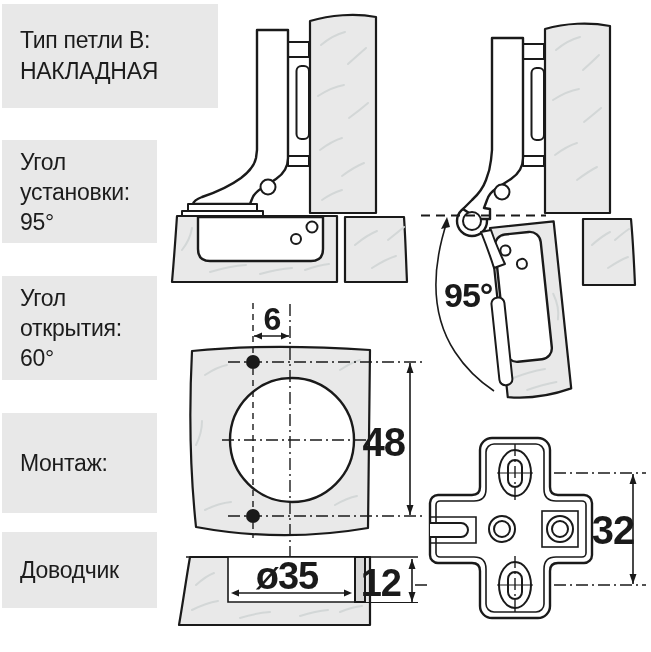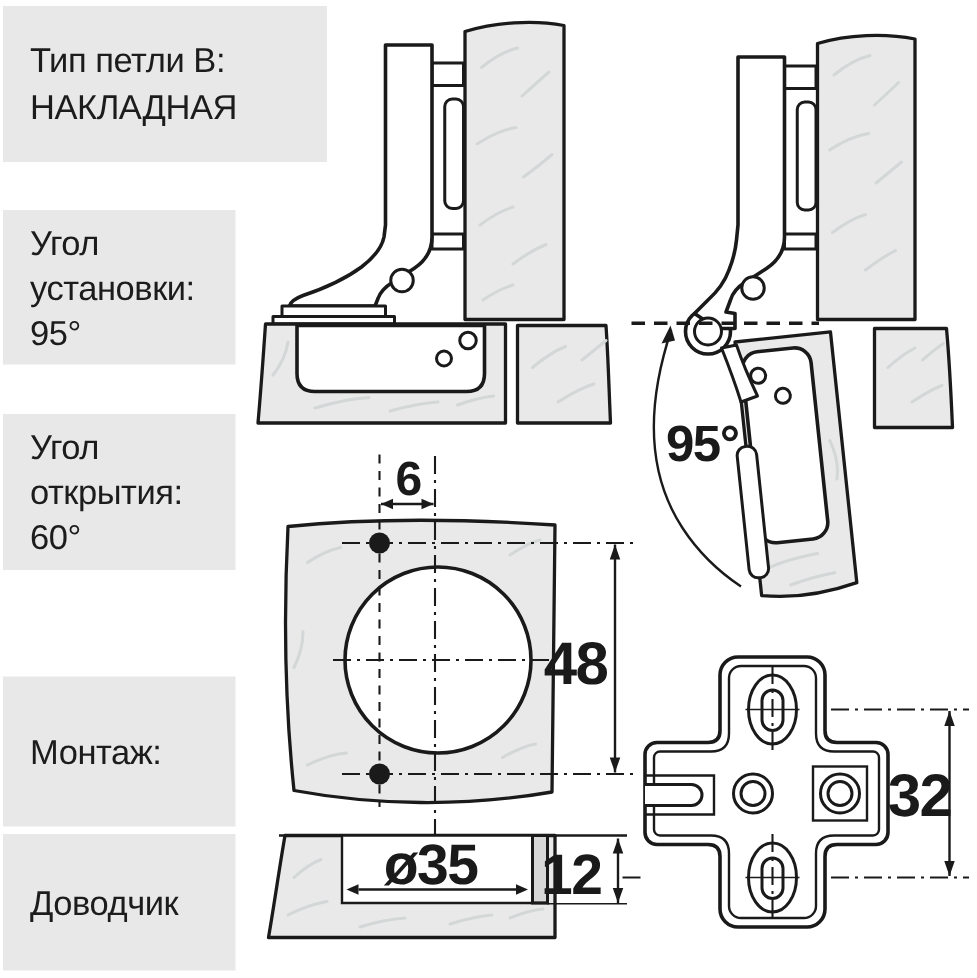--- a/index.html
+++ b/index.html
@@ -41,25 +41,25 @@
     <div class="b">установки:</div>
     <div>95°</div>
   </div>
 
   <div class="block" style="top:276px;width:155px;height:104px;">
     <div class="b">Угол</div>
     <div class="b">открытия:</div>
     <div>60°</div>
   </div>
 
-  <div class="block" style="top:413px;width:155px;height:100px;margin-top:38px;">
+  <div class="block" style="top:413px;width:155px;height:100px;">
     <div class="b">Монтаж:</div>
   </div>
 
-  <div class="block" style="top:556px;width:155px;height:91px;justify-content:center;">
+  <div class="block" style="top:532px;width:155px;height:76px;justify-content:center;">
     <div class="b">Доводчик</div>
   </div>
 
   <svg width="651" height="652" viewBox="0 0 651 652">
 
     <g>
       <path class="panel" d="M310 21 C330 15 355 13 376 17 L376 213 L310 213 Z"></path>
       <path class="grain" d="M321 45 q12 -10 24 -13 M348 64 q10 -9 18 -16 M318 96 q14 -9 26 -11 M349 118 q11 -8 19 -15 M320 150 q12 -9 22 -12 M342 176 q12 -9 22 -13 M322 200 q10 -7 20 -10"></path>
 
       <rect class="outline2" x="288" y="42" width="21" height="15"></rect>

